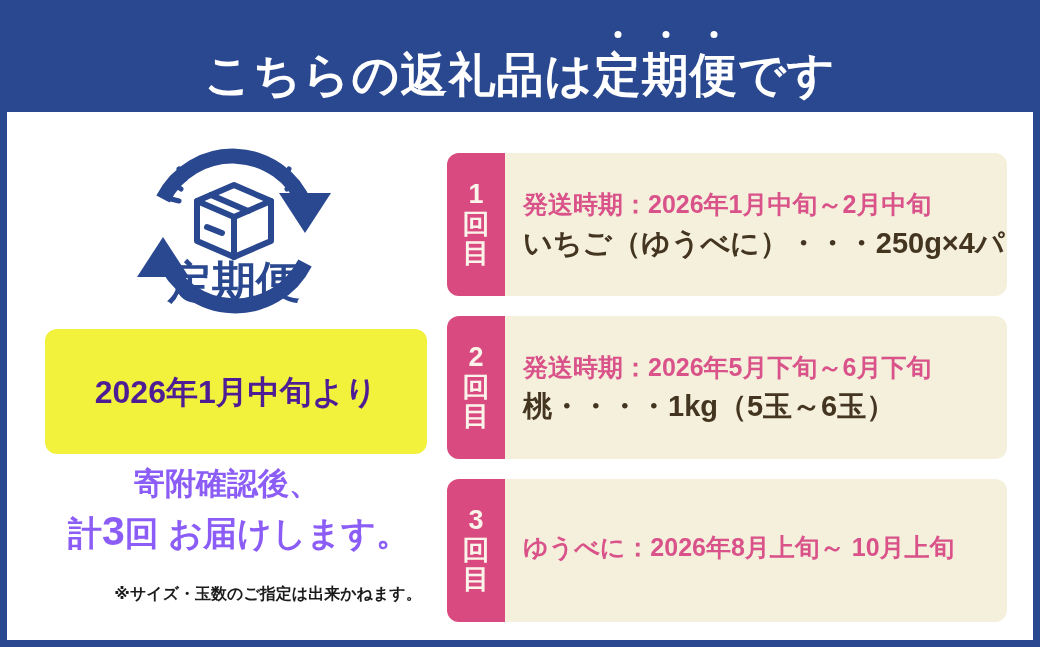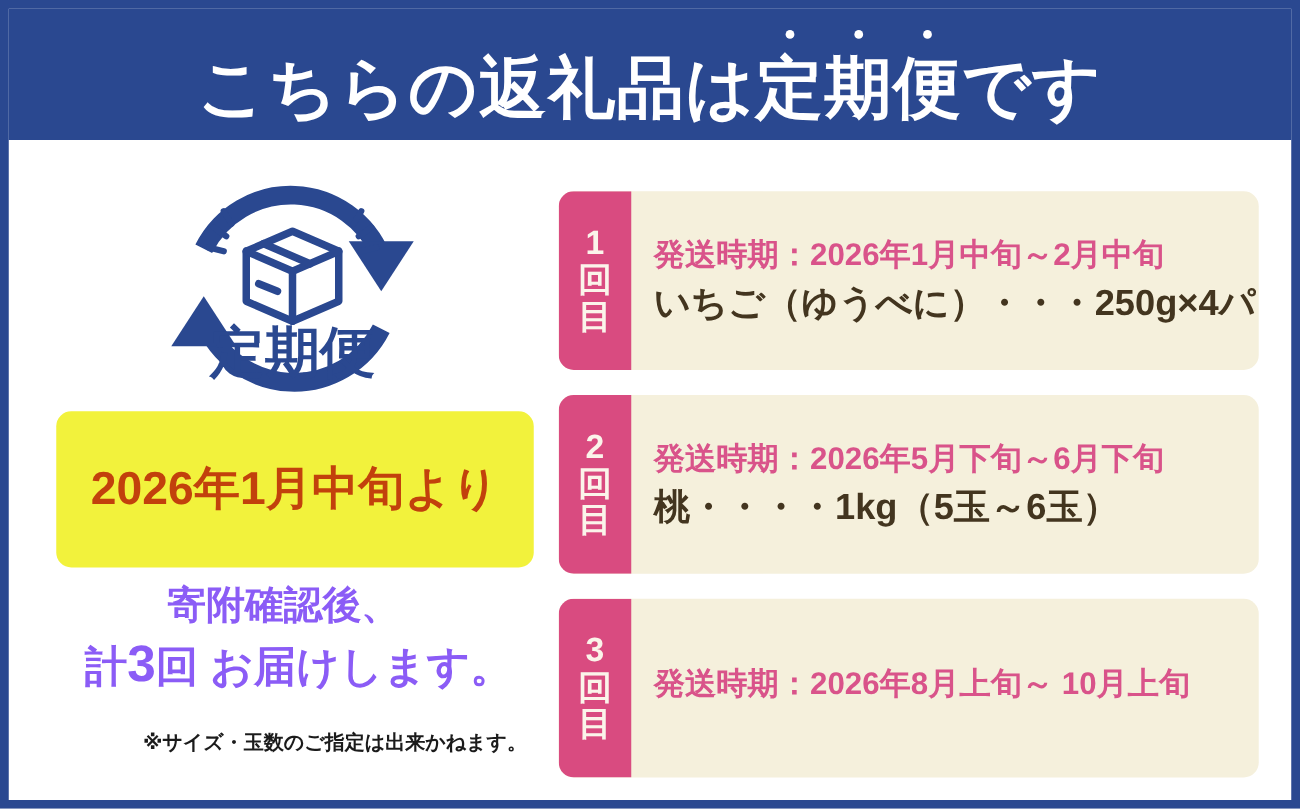--- a/index.html
+++ b/index.html
@@ -30,21 +30,21 @@
     width: 1040px;
     height: 112px;
     background: #2a4890;
     display: flex;
     align-items: flex-end;
     justify-content: center;
     overflow: hidden;
   }
   #header-title {
     color: #ffffff;
-    font-size: 54px;
+    font-size: 47px;
     font-weight: bold;
     letter-spacing: 1px;
     line-height: 1;
     white-space: nowrap;
     padding-bottom: 14px;
     display: flex;
     align-items: flex-end;
   }
   .hdr-seg { display: inline-block; }
   .hdr-emph {
@@ -94,22 +94,22 @@
     height: 125px;
     background: #f2f23c;
     border-radius: 12px;
     display: flex;
     flex-direction: column;
     align-items: center;
     justify-content: center;
     box-sizing: border-box;
   }
   .yellow-line {
-    color: #c2410c;
-    font-size: 37px;
+    color: #4c1d95;
+    font-size: 32px;
     font-weight: bold;
     line-height: 1.25;
     white-space: nowrap;
   }
 
   
   #navy-copy {
     position: absolute;
     left: 0;
     top: 345px;
@@ -298,18 +298,18 @@
       </div>
     </div>
 
     <div class="card card-3">
       <div class="card-badge">
         <span>3</span>
         <span>回</span>
         <span>目</span>
       </div>
       <div class="card-body">
-        <div class="card-period">発送時期：2026年8月上旬～ 10月上旬</div>
+        <div class="card-period">ゆうべに：2026年8月上旬～ 10月上旬</div>
       </div>
     </div>
 
   </div>
 </div>
 
 </body></html>

